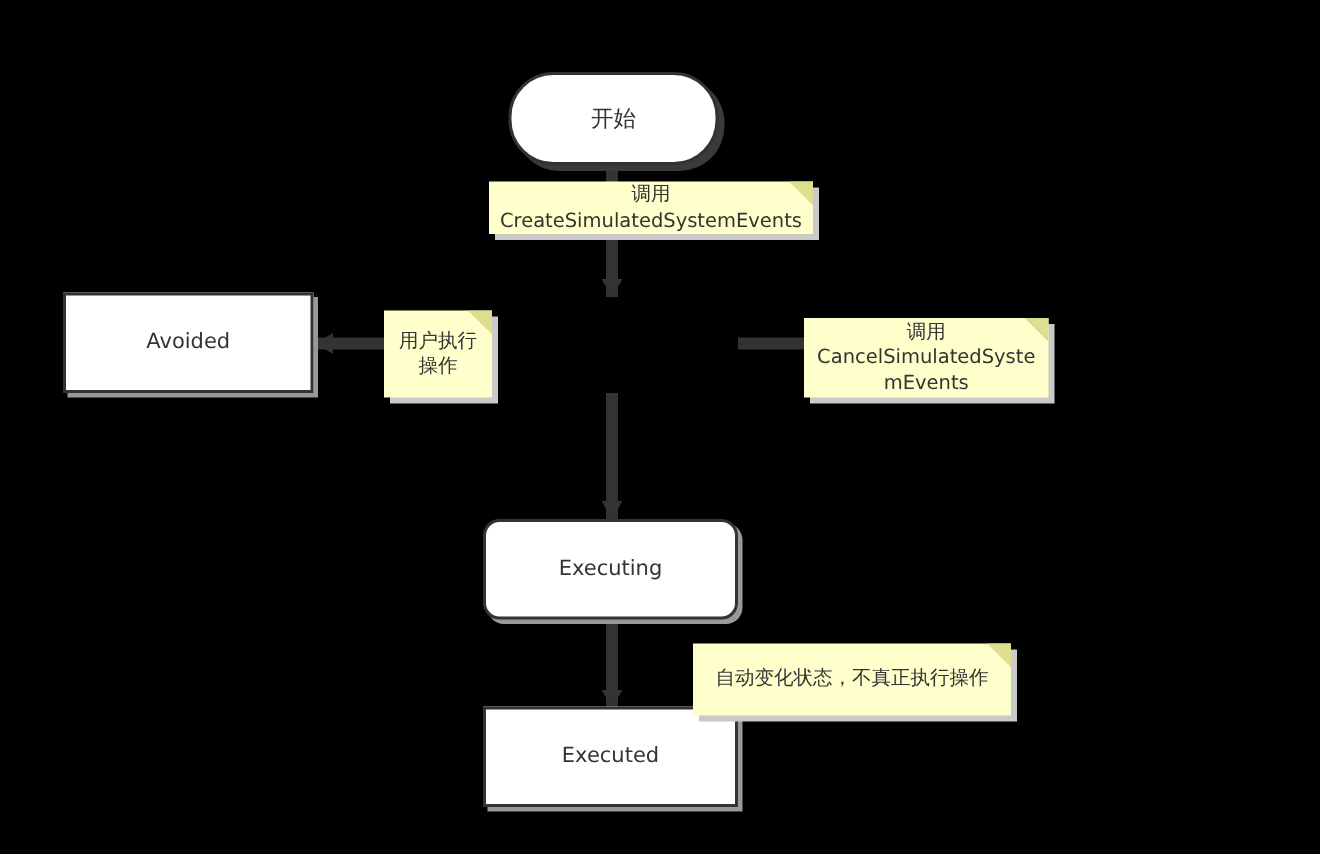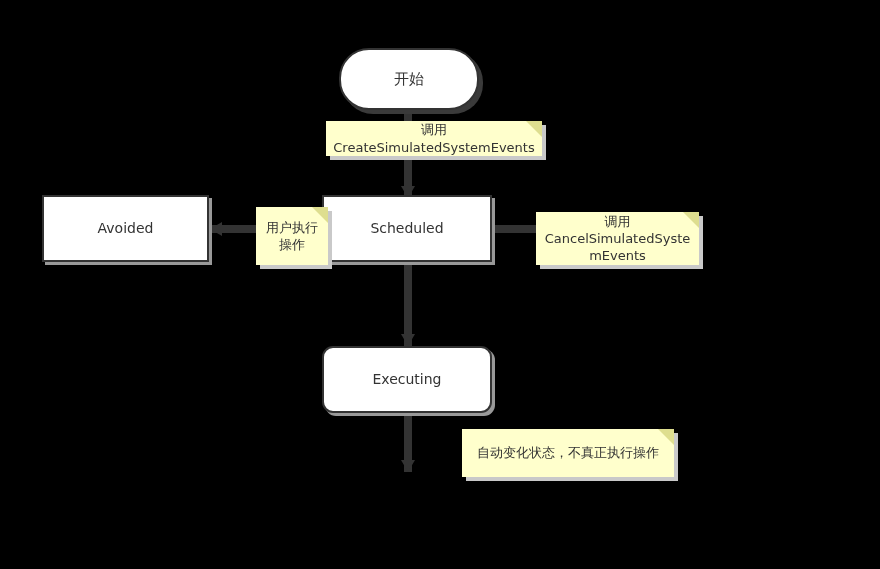--- a/index.html
+++ b/index.html
@@ -130,29 +130,29 @@
   <div class="arrowhead arrow-down" style="left:401px; top:460px;"></div>
 
   <div class="node" style="left:42px; top:195px; width:167px; height:67px;">
     <span class="node-label">Avoided</span>
   </div>
 
   <div class="node node-start" style="left:339px; top:48px; width:140px; height:62px;">
     <span class="node-label">开始</span>
   </div>
 
-  <div class="node" style="left:322px; top:195px; width:170px; height:67px;">
-    <span class="node-label">Scheduled</span>
-  </div>
 
 
   <div class="node" style="left:322px; top:346px; width:170px; height:67px;border-radius:11px;">
     <span class="node-label">Executing</span>
   </div>
 
+  <div class="node" style="left:322px; top:471px; width:170px; height:67px;">
+    <span class="node-label">Executed</span>
+  </div>
 
   <div class="note" style="left:296px; top:121px; width:216px; height:35px;">
     <span class="note-fold"></span>
     <span class="note-text">调用
 CreateSimulatedSystemEvents</span>
   </div>
 
   <div class="note" style="left:226px; top:207px; width:72px; height:58px;">
     <span class="note-fold"></span>
     <span class="note-text">用户执行

